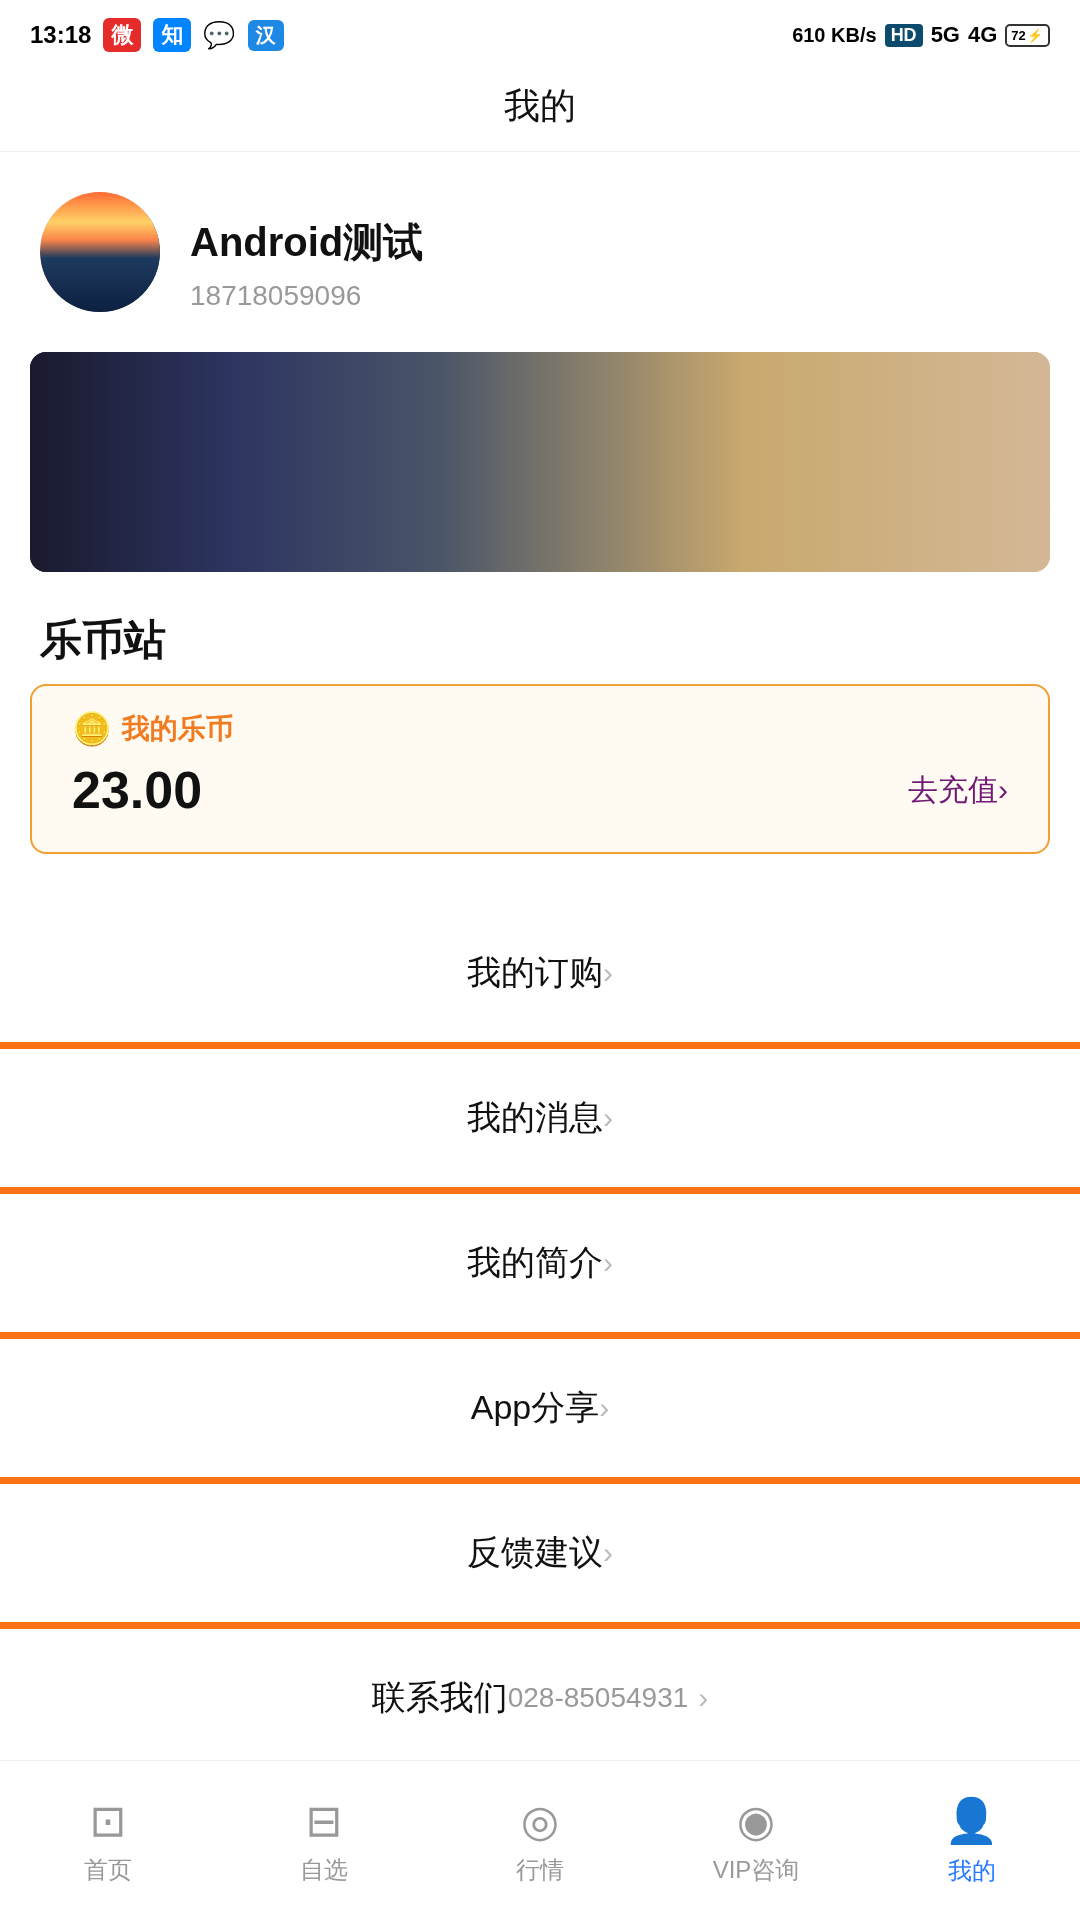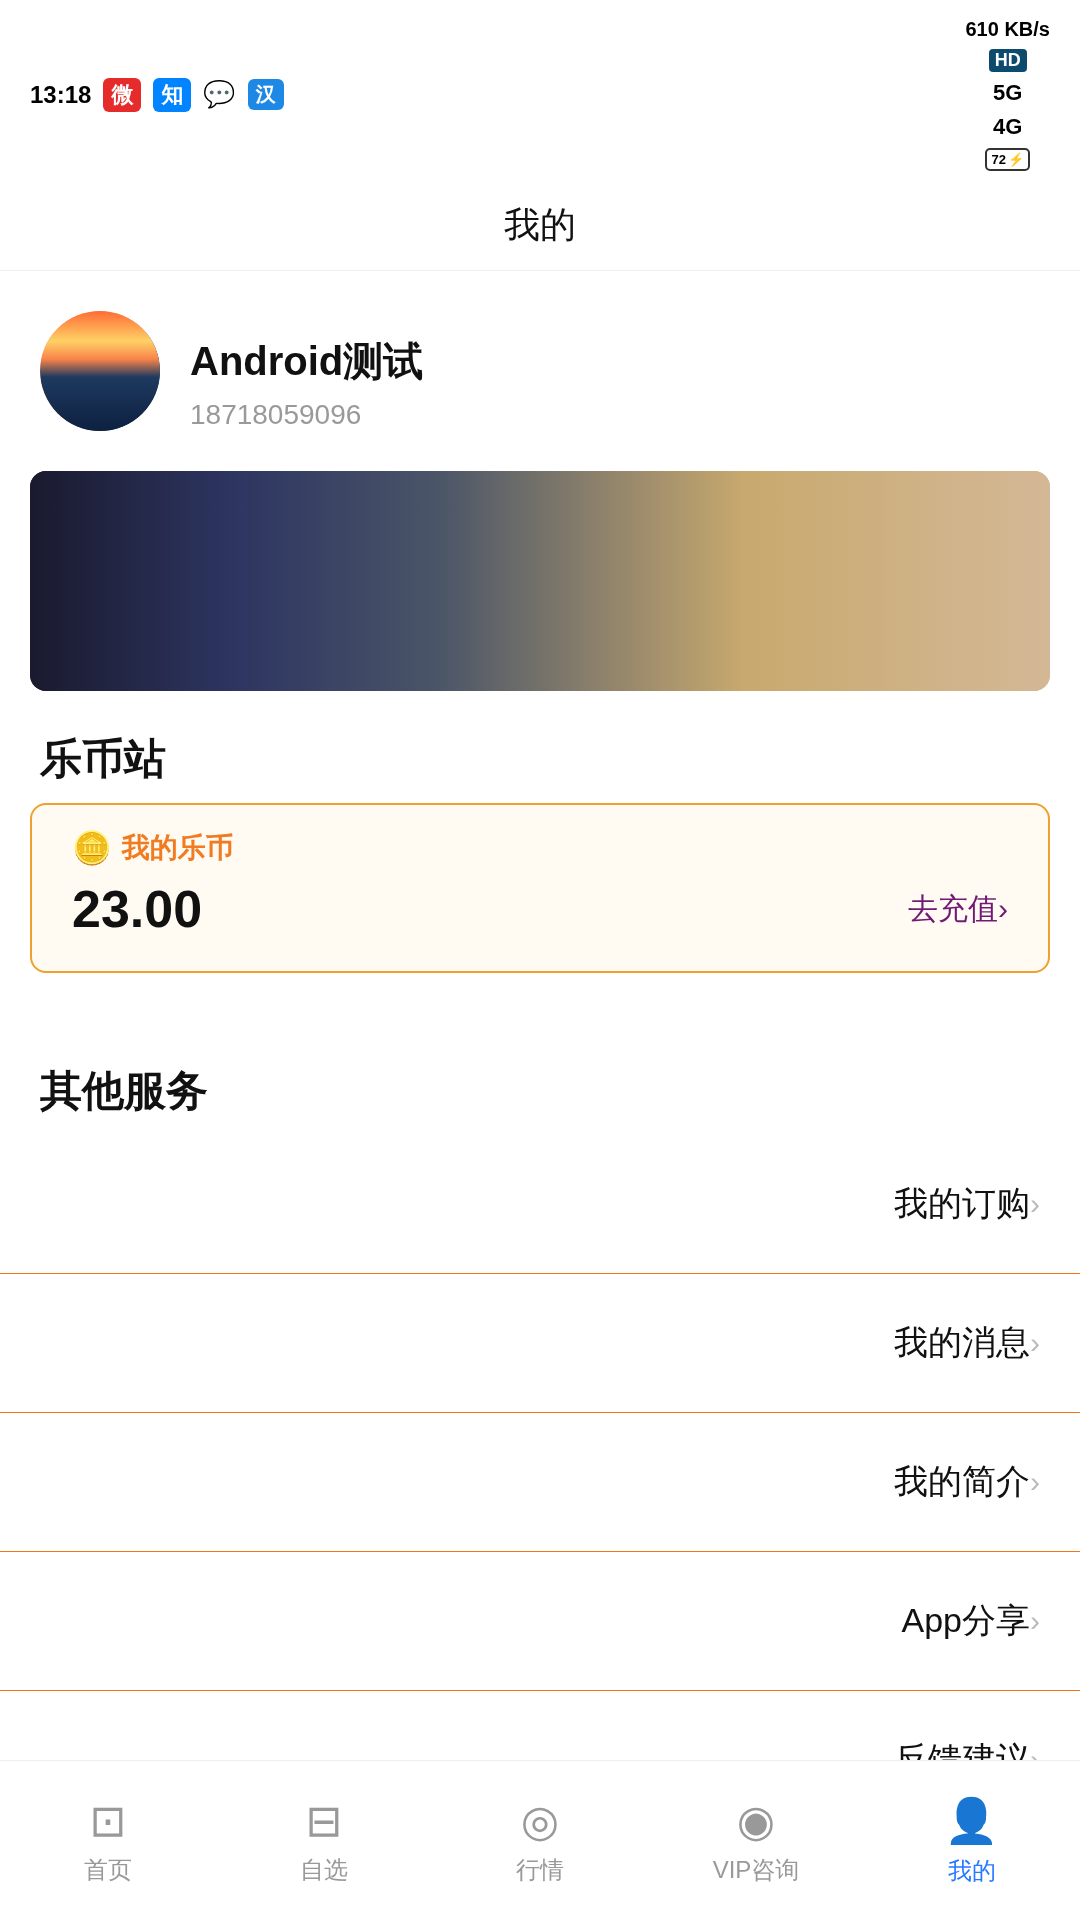--- a/index.html
+++ b/index.html
@@ -18,21 +18,21 @@
       display: flex;
       justify-content: space-between;
       align-items: center;
       padding: 18px 30px 10px;
       font-size: 28px;
       font-weight: 600;
       color: #000;
       background: #fff;
     }
     .status-left { display: flex; align-items: center; gap: 12px; }
-    .status-right { display: flex; align-items: center; gap: 8px; font-size: 22px; flex-direction: column; }
+    .status-right { display: flex; align-items: center; gap: 8px; font-size: 22px; }
     .status-time { font-size: 24px; font-weight: 700; }
     .weibo-icon { background: #e62b2b; color: #fff; border-radius: 6px; padding: 2px 8px; font-size: 22px; font-weight: 700; }
     .zhihu-icon { background: #0084ff; color: #fff; border-radius: 6px; padding: 2px 8px; font-size: 22px; font-weight: 700; }
     .battery-box {
       display: flex; align-items: center;
       border: 2px solid #333;
       border-radius: 5px;
       padding: 2px 4px;
       font-size: 13px;
       font-weight: 600;
@@ -136,24 +136,24 @@
       font-weight: 500;
       cursor: pointer;
       margin-left: 14px;
     }
 
     
     .services-section { margin-top: 50px; }
 
     .menu-item {
       display: flex;
-      justify-content: flex-end;
+      justify-content: center;
       align-items: center;
       padding: 46px 40px;
-      border-bottom: 1px solid #f97316;
+      border-bottom: 7px solid #f97316;
       cursor: pointer;
     }
     .menu-item-left { font-size: 34px; color: #111; font-weight: 400; }
     .menu-item-right { display: flex; align-items: center; gap: 10px; color: #bbb; font-size: 28px; }
     .chevron { font-size: 30px; color: #bbb; }
 
     
     .bottom-nav {
       position: fixed;
       bottom: 0;
@@ -236,21 +236,20 @@
     <div class="coin-row">
       <span class="coin-amount">23.00</span>
       <span class="coin-recharge">
         <span>去充值</span>
         <span>›</span>
       </span>
     </div>
   </div>
 
   <div class="services-section">
-    <div class="section-label">其他服务</div>
 
     <div class="menu-item">
       <span class="menu-item-left">我的订购</span>
       <div class="menu-item-right">
         <span class="chevron">›</span>
       </div>
     </div>
 
     <div class="menu-item">
       <span class="menu-item-left">我的消息</span>

